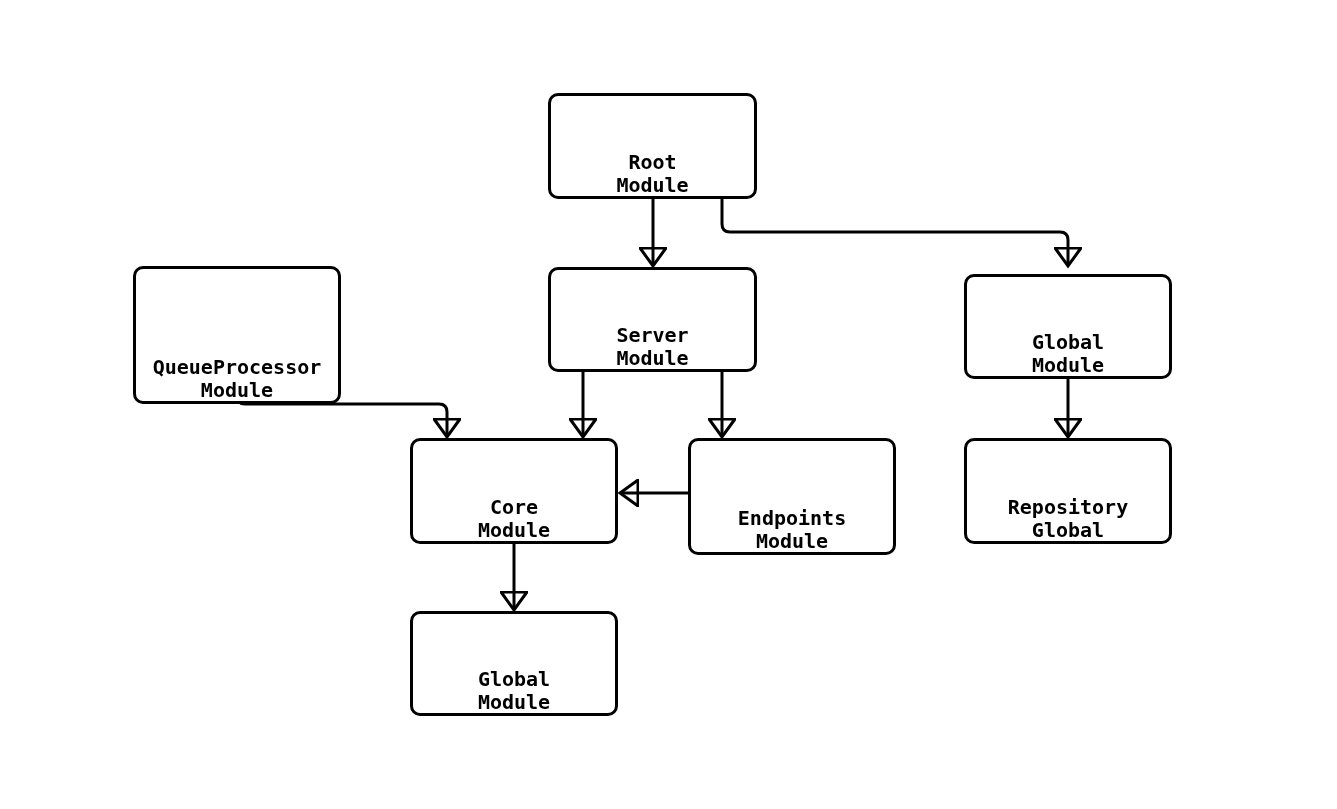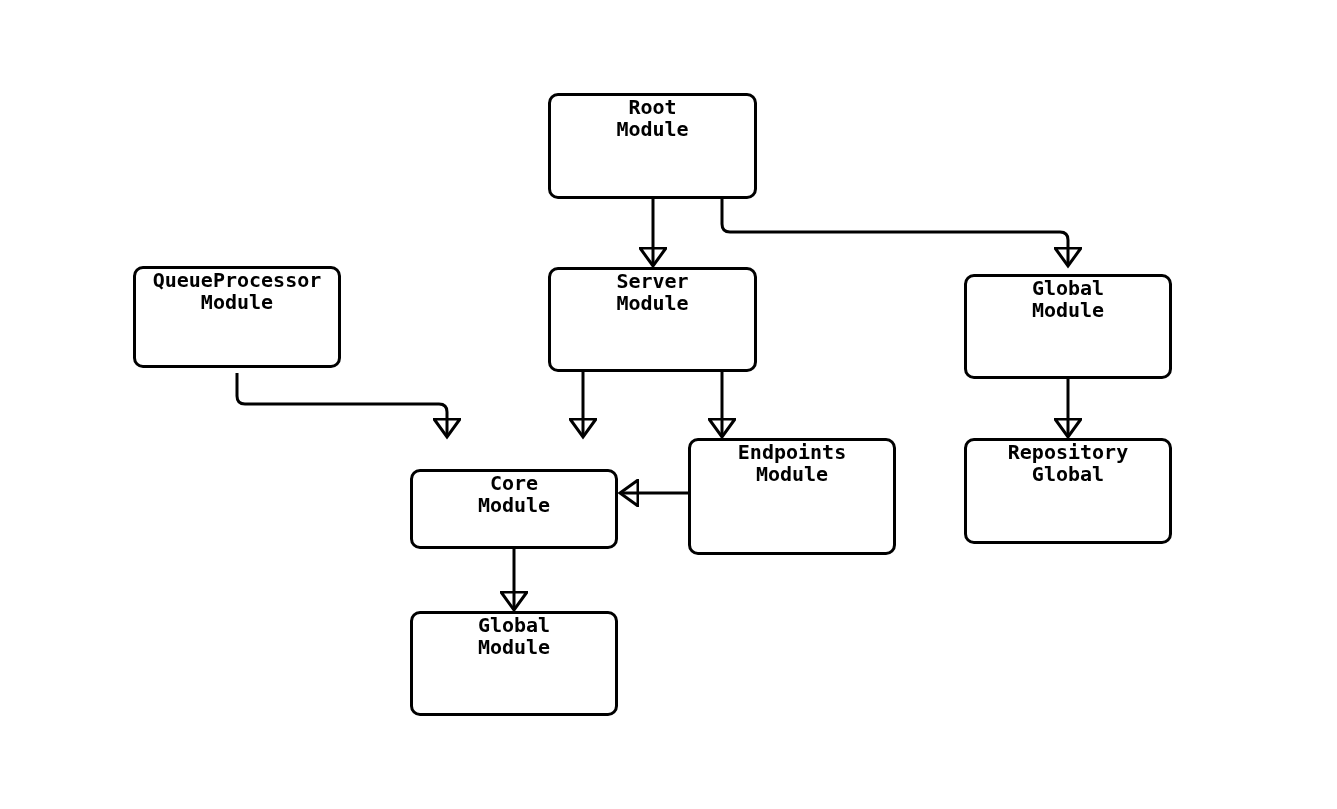--- a/index.html
+++ b/index.html
@@ -27,21 +27,21 @@
     stroke: #000000;
     stroke-width: 3;
   }
   .node {
     position: absolute;
     box-sizing: border-box;
     border: 3px solid #000000;
     border-radius: 10px;
     background: #ffffff;
     display: flex;
-    align-items: flex-start;
+    align-items: flex-end;
     justify-content: center;
   }
   .node-label {
     font-weight: bold;
     font-size: 20px;
     line-height: 1.12;
     color: #000000;
     text-align: center;
     white-space: pre-line;
   }
@@ -65,36 +65,36 @@
     <path d="M688,493 H622" marker-end="url(#arrowhead)"></path>
     <path d="M1068,372 V435" marker-end="url(#arrowhead)"></path>
     <path d="M514,544 V608" marker-end="url(#arrowhead)"></path>
   </svg>
 
   <div class="node" style="left:548px; top:93px; width:209px; height:106px;">
     <span class="node-label">Root
 Module</span>
   </div>
 
-  <div class="node" style="left:133px; top:266px; width:208px; height:102px;">
+  <div class="node" style="left:133px; top:266px; width:208px; height:138px;">
     <span class="node-label">QueueProcessor
 Module</span>
   </div>
 
   <div class="node" style="left:548px; top:267px; width:209px; height:105px;">
     <span class="node-label">Server
 Module</span>
   </div>
 
   <div class="node" style="left:964px; top:274px; width:208px; height:105px;">
     <span class="node-label">Global
 Module</span>
   </div>
 
-  <div class="node" style="left:410px; top:438px; width:208px; height:80px;margin-top:31px;">
+  <div class="node" style="left:410px; top:438px; width:208px; height:106px;">
     <span class="node-label">Core
 Module</span>
   </div>
 
   <div class="node" style="left:688px; top:438px; width:208px; height:117px;">
     <span class="node-label">Endpoints
 Module</span>
   </div>
 
   <div class="node" style="left:964px; top:438px; width:208px; height:106px;">

